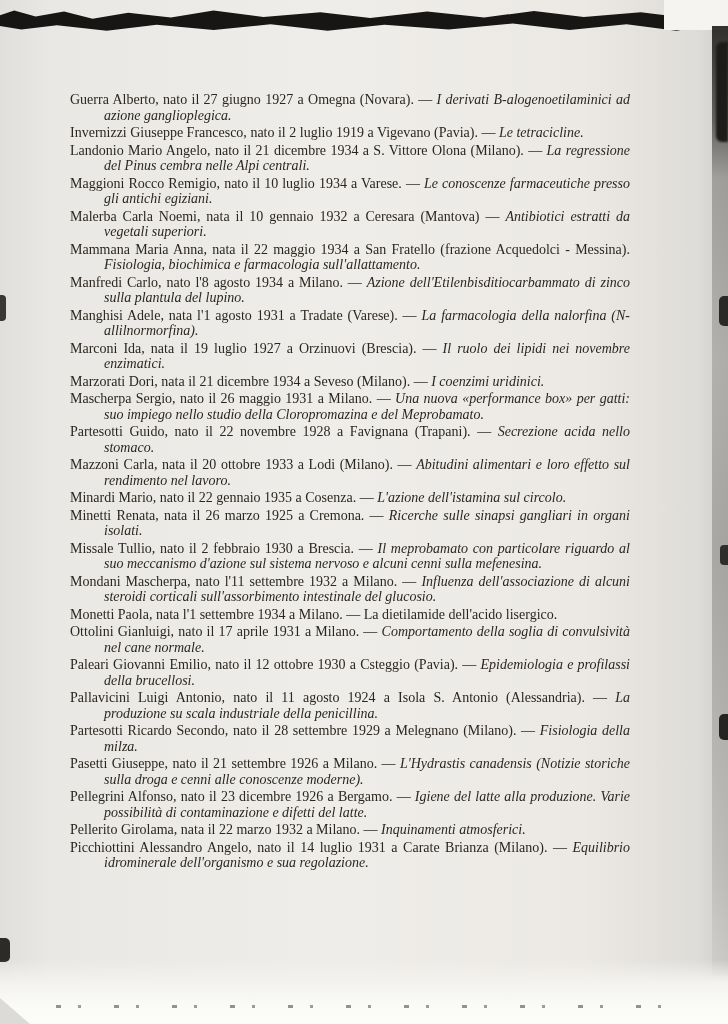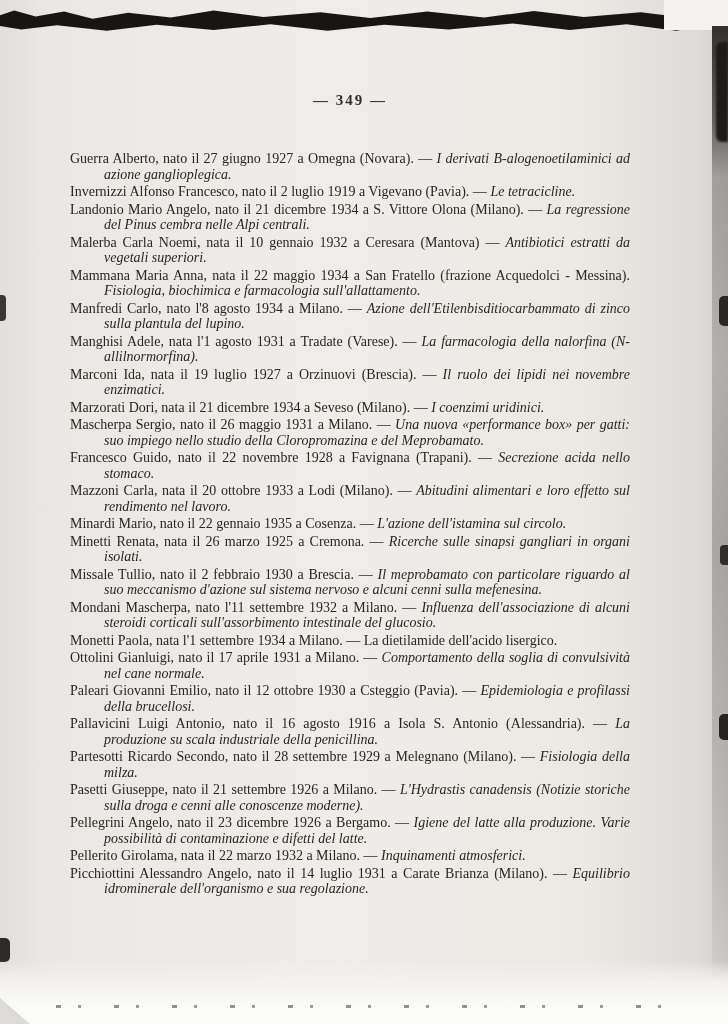--- a/index.html
+++ b/index.html
@@ -80,68 +80,68 @@
   <div class="artifact-right-blob-2"></div>
   <div class="artifact-right-blob-3"></div>
   <div class="artifact-right-blob-4"></div>
   <div class="artifact-left-mark-1"></div>
   <div class="artifact-left-mark-2"></div>
   <div class="bottom-light-band"></div>
   <div class="artifact-bottom-speckle"></div>
   <div class="artifact-fold-corner"></div>
 
   <div class="content">
-    <div class="page-number">— 349 —</div>
     <div class="entries">
   <p class="entry"><span class="name">Guerra Alberto, </span><span class="info">nato il 27 giugno 1927 a Omegna (Novara). — </span><span class="title">I derivati B-alogenoetilaminici ad azione ganglioplegica.</span></p>
 
-  <p class="entry"><span class="name">Invernizzi Alfonso Francesco, </span><span class="info">nato il 2 luglio 1919 a Vigevano (Pavia). — </span><span class="title">Le tetracicline.</span></p>
+  <p class="entry"><span class="name">Invernizzi Giuseppe Francesco, </span><span class="info">nato il 2 luglio 1919 a Vigevano (Pavia). — </span><span class="title">Le tetracicline.</span></p>
 
   <p class="entry"><span class="name">Landonio Mario Angelo, </span><span class="info">nato il 21 dicembre 1934 a S. Vittore Olona (Milano). — </span><span class="title">La regressione del Pinus cembra nelle Alpi centrali.</span></p>
 
+  <p class="entry"><span class="name">Maggioni Rocco Remigio, </span><span class="info">nato il 10 luglio 1934 a Varese. — </span><span class="title">Le conoscenze farmaceutiche presso gli antichi egiziani.</span></p>
 
   <p class="entry"><span class="name">Malerba Carla Noemi, </span><span class="info">nata il 10 gennaio 1932 a Ceresara (Mantova) — </span><span class="title">Antibiotici estratti da vegetali superiori.</span></p>
 
   <p class="entry"><span class="name">Mammana Maria Anna, </span><span class="info">nata il 22 maggio 1934 a San Fratello (frazione Acquedolci - Messina). </span><span class="title">Fisiologia, biochimica e farmacologia sull'allattamento.</span></p>
 
   <p class="entry"><span class="name">Manfredi Carlo, </span><span class="info">nato l'8 agosto 1934 a Milano. — </span><span class="title">Azione dell'Etilenbisditiocarbammato di zinco sulla plantula del lupino.</span></p>
 
   <p class="entry"><span class="name">Manghisi Adele, </span><span class="info">nata l'1 agosto 1931 a Tradate (Varese). — </span><span class="title">La farmacologia della nalorfina (N-allilnormorfina).</span></p>
 
   <p class="entry"><span class="name">Marconi Ida, </span><span class="info">nata il 19 luglio 1927 a Orzinuovi (Brescia). — </span><span class="title">Il ruolo dei lipidi nei novembre enzimatici.</span></p>
 
   <p class="entry"><span class="name">Marzorati Dori, </span><span class="info">nata il 21 dicembre 1934 a Seveso (Milano). — </span><span class="title">I coenzimi uridinici.</span></p>
 
   <p class="entry"><span class="name">Mascherpa Sergio, </span><span class="info">nato il 26 maggio 1931 a Milano. — </span><span class="title">Una nuova «performance box» per gatti: suo impiego nello studio della Cloropromazina e del Meprobamato.</span></p>
 
-  <p class="entry"><span class="name">Francesco Guido, </span><span class="info">nato il 22 novembre 1928 a Favignana (Trapani). — </span><span class="title">Secrezione acida nello stomaco.</span></p>
+  <p class="entry"><span class="name">Partesotti Guido, </span><span class="info">nato il 22 novembre 1928 a Favignana (Trapani). — </span><span class="title">Secrezione acida nello stomaco.</span></p>
 
   <p class="entry"><span class="name">Mazzoni Carla, </span><span class="info">nata il 20 ottobre 1933 a Lodi (Milano). — </span><span class="title">Abitudini alimentari e loro effetto sul rendimento nel lavoro.</span></p>
 
   <p class="entry"><span class="name">Minardi Mario, </span><span class="info">nato il 22 gennaio 1935 a Cosenza. — </span><span class="title">L'azione dell'istamina sul circolo.</span></p>
 
   <p class="entry"><span class="name">Minetti Renata, </span><span class="info">nata il 26 marzo 1925 a Cremona. — </span><span class="title">Ricerche sulle sinapsi gangliari in organi isolati.</span></p>
 
   <p class="entry"><span class="name">Missale Tullio, </span><span class="info">nato il 2 febbraio 1930 a Brescia. — </span><span class="title">Il meprobamato con particolare riguardo al suo meccanismo d'azione sul sistema nervoso e alcuni cenni sulla mefenesina.</span></p>
 
   <p class="entry"><span class="name">Mondani Mascherpa, </span><span class="info">nato l'11 settembre 1932 a Milano. — </span><span class="title">Influenza dell'associazione di alcuni steroidi corticali sull'assorbimento intestinale del glucosio.</span></p>
 
   <p class="entry"><span class="name">Monetti Paola, </span><span class="info">nata l'1 settembre 1934 a Milano. — </span><span class="title no-italic">La dietilamide dell'acido lisergico.</span></p>
 
   <p class="entry"><span class="name">Ottolini Gianluigi, </span><span class="info">nato il 17 aprile 1931 a Milano. — </span><span class="title">Comportamento della soglia di convulsività nel cane normale.</span></p>
 
   <p class="entry"><span class="name">Paleari Giovanni Emilio, </span><span class="info">nato il 12 ottobre 1930 a Csteggio (Pavia). — </span><span class="title">Epidemiologia e profilassi della brucellosi.</span></p>
 
-  <p class="entry"><span class="name">Pallavicini Luigi Antonio, </span><span class="info">nato il 16 agosto 1916 a Isola S. Antonio (Alessandria). — </span><span class="title">La produzione su scala industriale della penicillina.</span></p>
+  <p class="entry"><span class="name">Pallavicini Luigi Antonio, </span><span class="info">nato il 11 agosto 1924 a Isola S. Antonio (Alessandria). — </span><span class="title">La produzione su scala industriale della penicillina.</span></p>
 
   <p class="entry"><span class="name">Partesotti Ricardo Secondo, </span><span class="info">nato il 28 settembre 1929 a Melegnano (Milano). — </span><span class="title">Fisiologia della milza.</span></p>
 
   <p class="entry"><span class="name">Pasetti Giuseppe, </span><span class="info">nato il 21 settembre 1926 a Milano. — </span><span class="title">L'Hydrastis canadensis (Notizie storiche sulla droga e cenni alle conoscenze moderne).</span></p>
 
-  <p class="entry"><span class="name">Pellegrini Angelo, </span><span class="info">nato il 23 dicembre 1926 a Bergamo. — </span><span class="title">Igiene del latte alla produzione. Varie possibilità di contaminazione e difetti del latte.</span></p>
+  <p class="entry"><span class="name">Pellegrini Alfonso, </span><span class="info">nato il 23 dicembre 1926 a Bergamo. — </span><span class="title">Igiene del latte alla produzione. Varie possibilità di contaminazione e difetti del latte.</span></p>
 
 
   <p class="entry"><span class="name">Pellerito Girolama, </span><span class="info">nata il 22 marzo 1932 a Milano. — </span><span class="title">Inquinamenti atmosferici.</span></p>
 
   <p class="entry"><span class="name">Picchiottini Alessandro Angelo, </span><span class="info">nato il 14 luglio 1931 a Carate Brianza (Milano). — </span><span class="title">Equilibrio idrominerale dell'organismo e sua regolazione.</span></p>
 </div>
   </div>
 
 </div>
 

